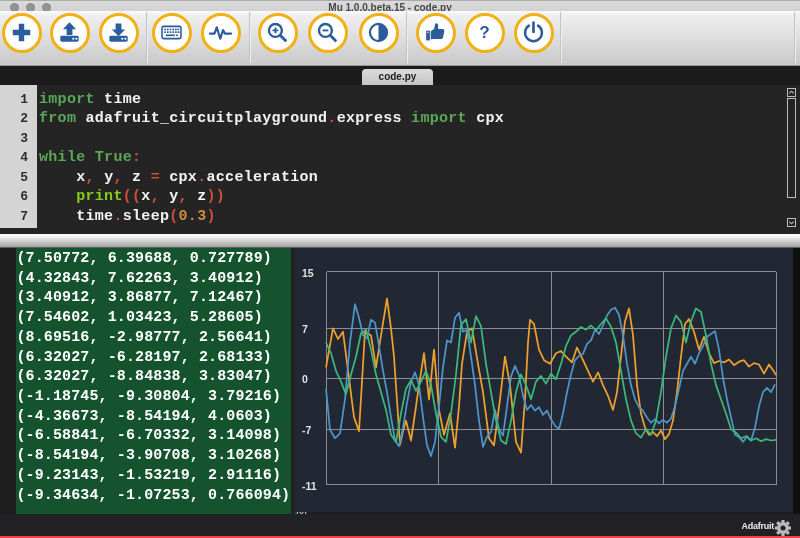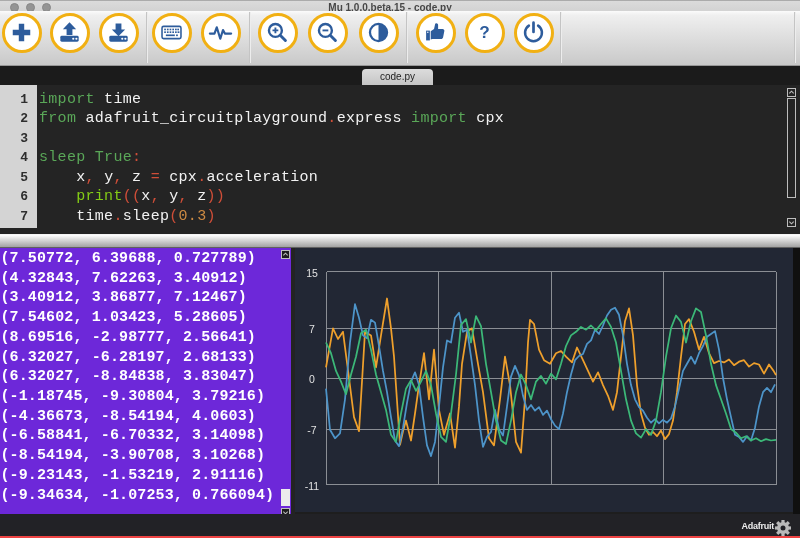--- a/index.html
+++ b/index.html
@@ -8,40 +8,40 @@
 #titlebar{left:0;top:0;width:800px;height:26px;background:linear-gradient(#dbdbdb,#c6c6c6);border-top:1px solid #ababab;box-sizing:border-box;}
 .dot{position:absolute;width:9px;height:9px;border-radius:50%;background:#949494;border:1px solid #878787;box-sizing:border-box;top:1.5px;}
 #title{position:absolute;left:0;top:0.5px;width:780px;text-align:center;font-size:10px;font-weight:bold;color:#474747;letter-spacing:0px;}
 
 #toolbar{left:0;top:11px;width:800px;height:55px;background:linear-gradient(#fbfbfb,#efefef 8%,#c9c9c9);border-bottom:1px solid #979797;box-sizing:border-box;}
 .tsep{position:absolute;top:1px;height:51px;width:1px;background:#c4c4c4;border-right:1px solid #ededed;}
 .btn{position:absolute;width:40px;height:40px;border-radius:50%;background:#fff;border:3.1px solid #f1b013;box-sizing:border-box;top:2px;}
 .btn svg{position:absolute;left:4.2px;top:4.2px;}
 
 #tabbar{left:0;top:66px;width:800px;height:19px;background:#1b1b1b;}
-#tab{position:absolute;left:362px;top:3px;width:71px;height:28px;border-radius:4px;background:linear-gradient(#dcdcdc,#b4b4b4);font-size:10px;font-weight:normal;color:#1e1e1e;text-align:center;line-height:15px;}
+#tab{position:absolute;left:362px;top:3px;width:71px;height:28px;border-radius:4px;background:linear-gradient(#dcdcdc,#b4b4b4);font-size:10px;font-weight:bold;color:#1e1e1e;text-align:center;line-height:15px;}
 
 #editor{left:0;top:85px;width:800px;height:149px;background:#242424;}
 #gutter{position:absolute;left:0;top:0;width:37px;height:143px;background:#d4d4d4;}
 #lnums{position:absolute;left:0;top:4.5px;width:28px;text-align:right;font-family:"Liberation Mono",monospace;font-size:13px;font-weight:bold;line-height:19.5px;color:#2e2e2e;}
-#code{position:absolute;left:39px;top:4.5px;font-family:"Liberation Mono",monospace;font-size:15px;font-weight:normal;line-height:19.5px;color:#f2f2f2;letter-spacing:0.3px;white-space:pre;margin:0;}
+#code{position:absolute;left:39px;top:4.5px;font-family:"Liberation Mono",monospace;font-size:15px;font-weight:bold;line-height:19.5px;color:#f2f2f2;letter-spacing:0.3px;white-space:pre;margin:0;}
 .kw{color:#5aa758;} .op{color:#cf4e38;} .bi{color:#84cc16;} .num{color:#cd8b43;}
 
 .sbbox{position:absolute;width:9px;height:9px;border:1px solid #bdbdbd;box-sizing:border-box;background:#242424;}
 .sbthumb{position:absolute;width:9px;border:1px solid #bdbdbd;box-sizing:border-box;}
 
 #vsplit{left:0;top:234px;width:800px;height:14px;background:linear-gradient(#ffffff,#a2a2a2);border-top:1px solid #f5f5f5;border-bottom:1px solid #606060;box-sizing:border-box;}
 
-#console{left:0;top:248px;width:291px;height:266px;background:#6d28d9;text-decoration:underline;}
+#console{left:16px;top:248px;width:291px;height:266px;background:#14532d;text-decoration:underline;}
 #ctext{position:absolute;left:0.5px;top:1px;font-family:"Liberation Mono",monospace;font-size:15px;font-weight:bold;line-height:19.72px;color:#ffffff;white-space:pre;margin:0;letter-spacing:0.12px;}
 
 #chartgap{left:291px;top:248px;width:4px;height:266px;background:#232323;}
 #chart{left:295px;top:248px;width:498px;height:264px;background:#222734;}
 #rightedge{left:793px;top:248px;width:7px;height:290px;background:#101010;}
-.ylab{position:absolute;font-size:10.5px;font-weight:normal;color:#e2e2e2;text-align:center;width:20px;line-height:12px;}
+.ylab{position:absolute;font-size:10.5px;font-weight:bold;color:#e2e2e2;text-align:left;width:20px;line-height:12px;}
 
 #status{left:0;top:514px;width:800px;height:24px;background:#222226;border-bottom:2px solid #ef4444;box-sizing:border-box;}
 #adafruit{position:absolute;right:26px;top:7px;font-size:9px;font-weight:bold;color:#ececec;letter-spacing:-0.25px;}
 </style></head>
 <body>
 <div class="abs" id="titlebar">
   <div class="dot" style="left:9.5px;"></div>
   <div class="dot" style="left:25.5px;"></div>
   <div class="dot" style="left:41.5px;"></div>
   <div id="title">Mu 1.0.0.beta.15 - code.py</div>
@@ -138,21 +138,21 @@
 </div>
 <div class="abs" id="tabbar">
     <div id="tab">code.py</div>
   </div>
 <div class="abs" id="editor">
   <div id="gutter"></div>
   <div id="lnums">1<br>2<br>3<br>4<br>5<br>6<br>7</div>
   <pre id="code"><span class="kw">import</span> time
 <span class="kw">from</span> adafruit_circuitplayground<span class="op">.</span>express <span class="kw">import</span> cpx
 
-<span class="kw">sleep True</span><span class="op">:</span>
+<span class="kw">while True</span><span class="op">:</span>
     x<span class="op">,</span> y<span class="op">,</span> z <span class="op">=</span> cpx<span class="op">.</span>acceleration
     <span class="bi">print</span><span class="op">((</span>x<span class="op">,</span> y<span class="op">,</span> z<span class="op">))</span>
     time<span class="op">.</span>sleep<span class="op">(</span><span class="num">0.3</span><span class="op">)</span></pre>
   <div class="sbbox" style="left:787px;top:3px;">
       <svg width="7" height="7" viewBox="0 0 8 8" style="position:absolute;left:0px;top:0px;">
         <path d="M1.5 5l2.5-2.5L6.5 5" stroke="#bdbdbd" stroke-width="1.2" fill="none"></path>
       </svg>
     </div>
   <div class="sbthumb" style="left:787px;top:12.5px;height:100px;background:#242424;"></div>
   <div class="sbbox" style="left:787px;top:133px;">

